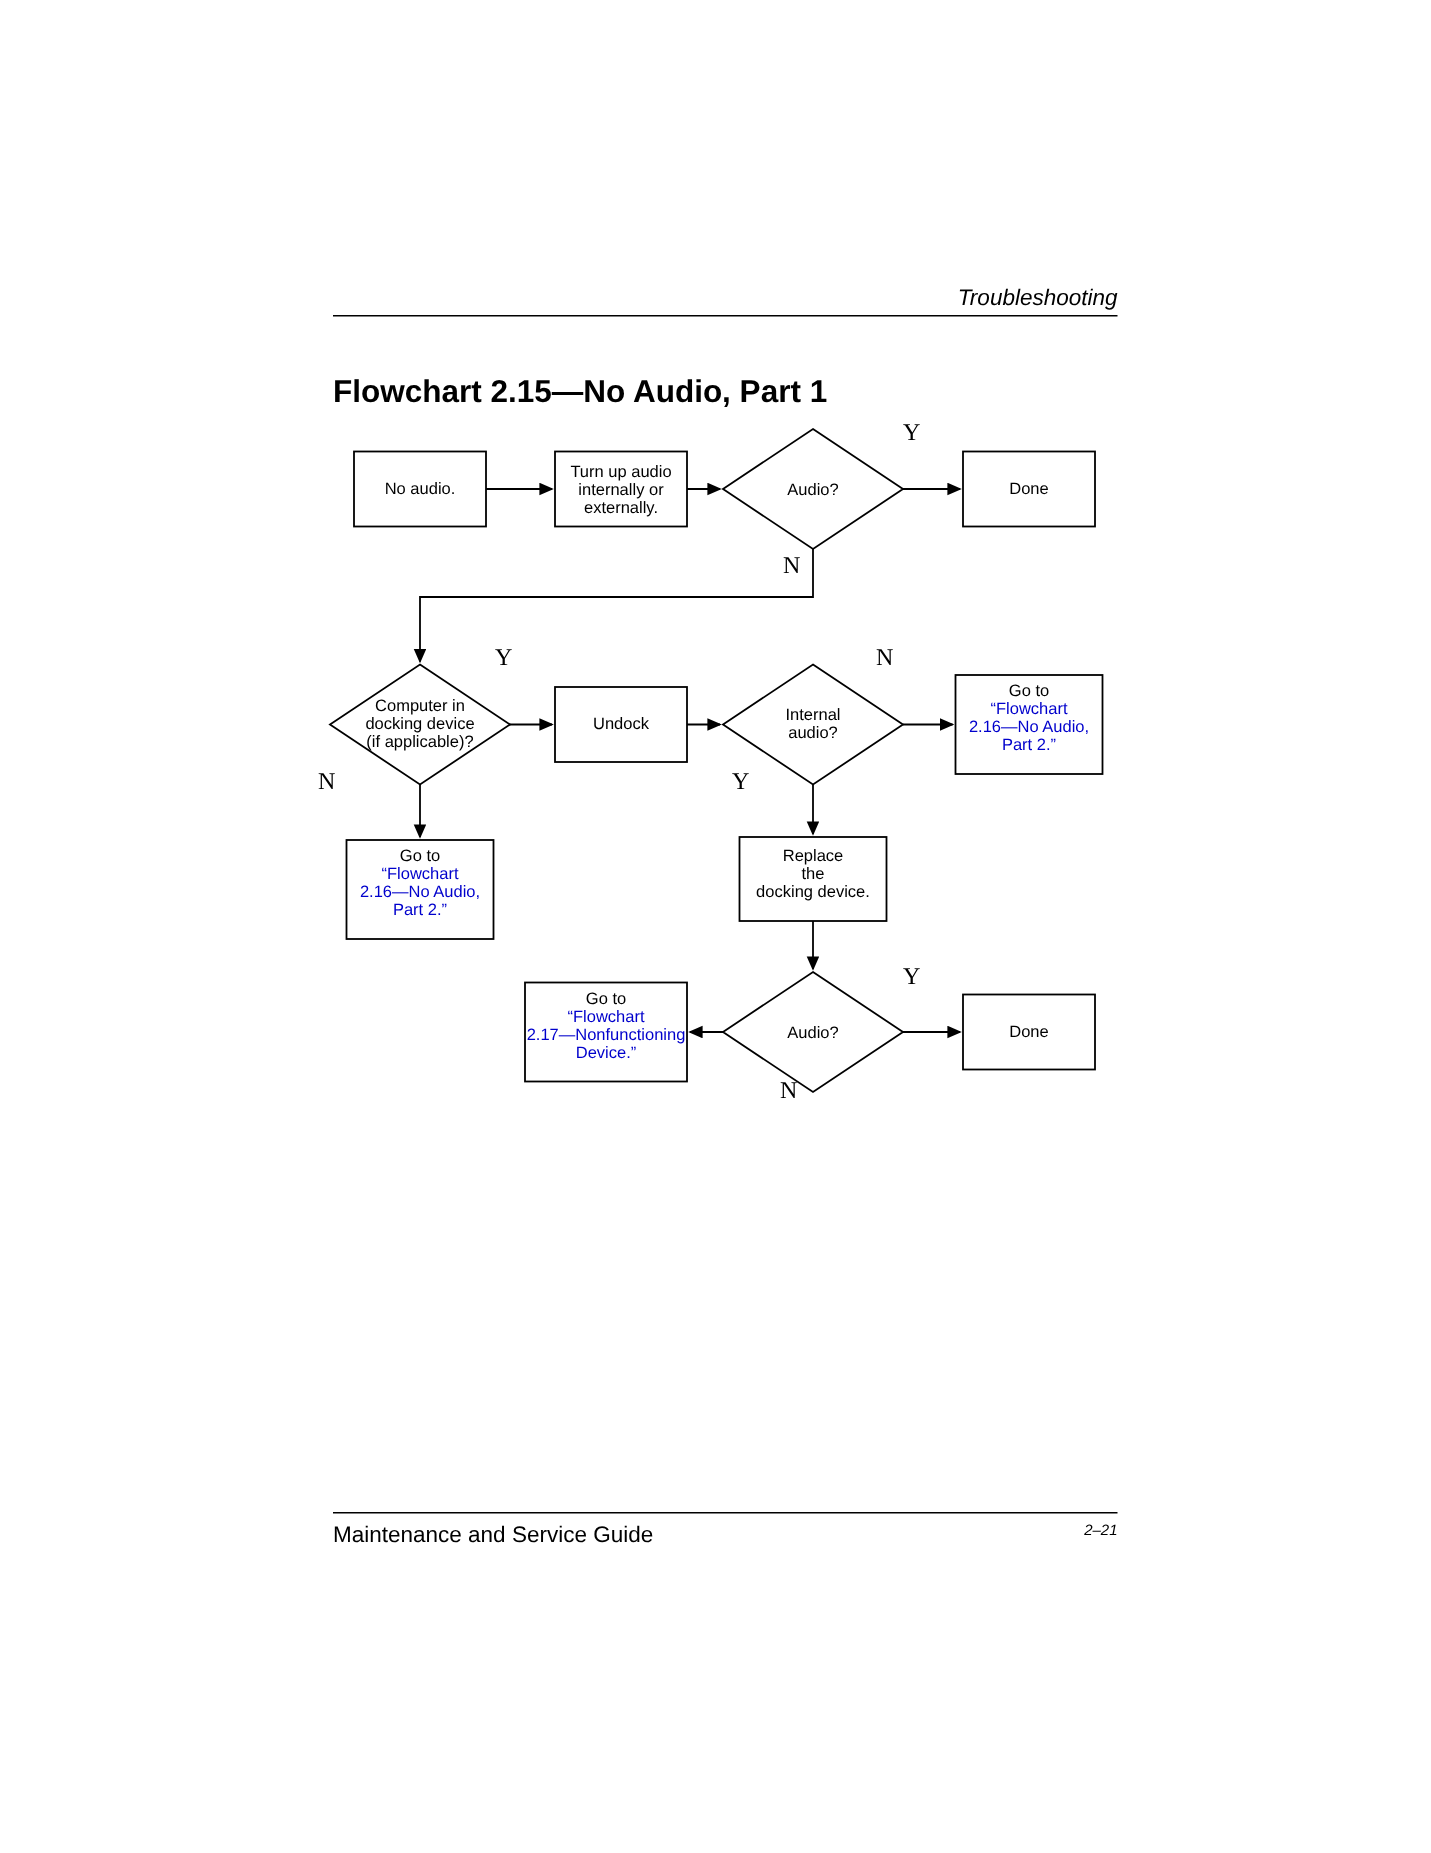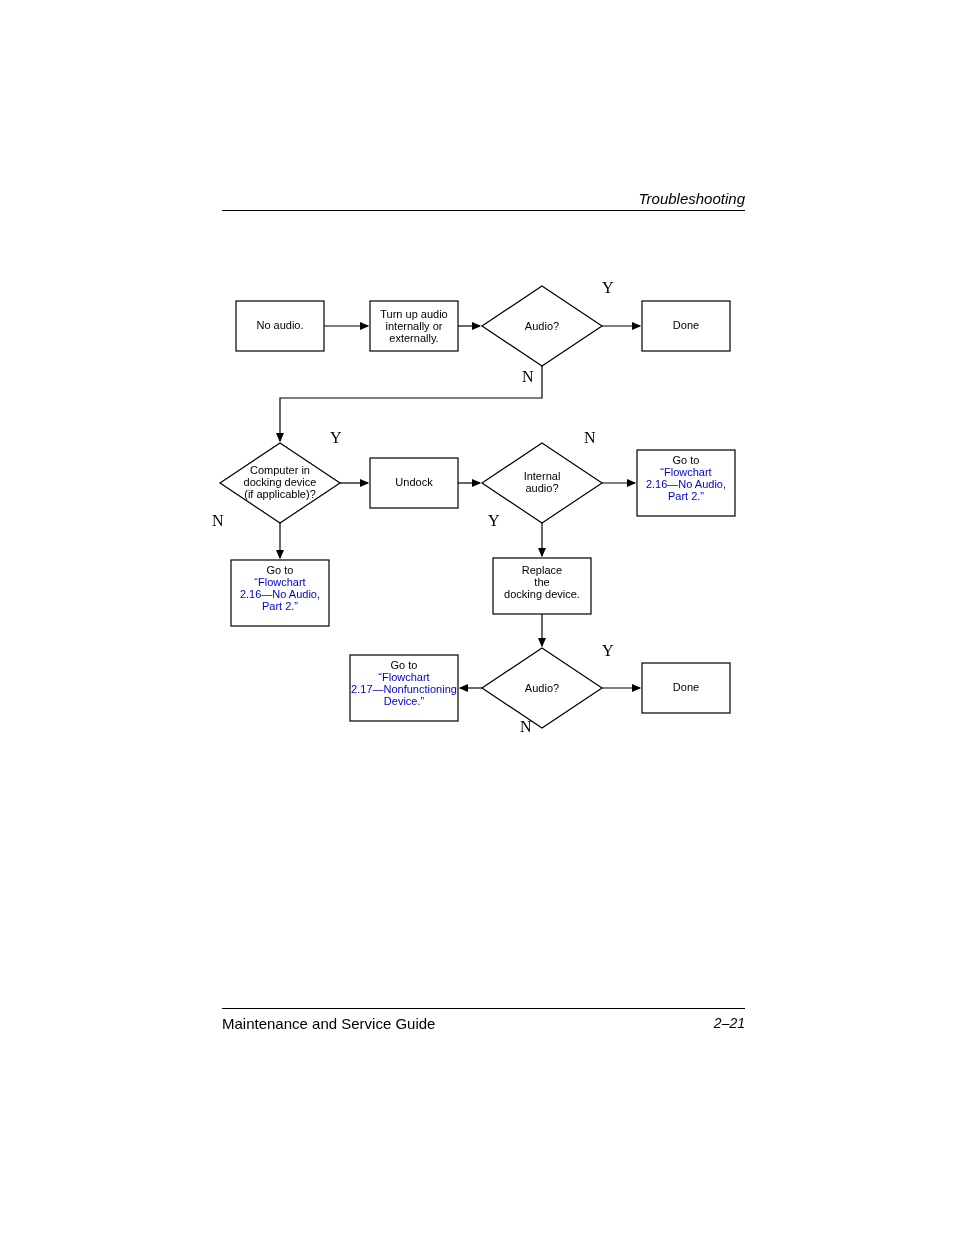--- a/index.html
+++ b/index.html
@@ -2,39 +2,40 @@
 <html><head>
 <meta charset="utf-8">
 <style>
   html,body{margin:0;padding:0;background:#fff;}
   body{font-family:Arial,Helvetica,sans-serif;color:#000;width:954px;height:1235px;position:relative;}
   .page{position:absolute;left:0;top:0;width:954px;height:1235px;}
   .header-rule{position:absolute;left:222px;top:210px;width:523px;height:1px;background:#000;}
   .footer-rule{position:absolute;left:222px;top:1008px;width:523px;height:1px;background:#000;}
   .header-label{position:absolute;right:209px;top:190px;font-style:italic;font-size:15px;}
   .footer-left{position:absolute;left:222px;top:1015px;font-size:15px;}
-  .footer-right{position:absolute;right:209px;top:1015px;font-style:italic;font-size:14px;}
+  .footer-right{position:absolute;right:209px;top:1015px;font-style:italic;font-size:10px;}
   .title{position:absolute;left:222px;top:250px;font-weight:bold;font-size:21px;font-family:Arial,Helvetica,sans-serif;}
   .svgwrap{position:absolute;left:222px;top:278px;width:523px;height:470px;}
   svg{width:523px;height:470px;overflow:visible;}
   .box{fill:#fff;stroke:#000;stroke-width:1.2;}
   .diamond{fill:#fff;stroke:#000;stroke-width:1.2;}
   .lbl{font-family:Arial,Helvetica,sans-serif;font-size:11px;}
   .lblc{text-anchor:middle;}
   .ynlbl{font-family:"Times New Roman",Times,serif;font-size:16px;}
   .link{fill:#0000cc;}
   .arrow{stroke:#000;stroke-width:1.2;fill:none;}
 </style>
 </head>
 <body>
 
 <div class="page">
   <div class="header-label">Troubleshooting</div>
   <div class="header-rule"></div>
 
+  <div class="title">Flowchart 2.15—No Audio, Part 1</div>
 
   <div class="svgwrap">
     <svg viewBox="0 0 523 470">
       <defs>
         <marker id="ah" markerWidth="10" markerHeight="10" refX="7" refY="3.5" orient="auto">
           <polygon points="0,0 8,3.5 0,7" fill="#000"></polygon>
         </marker>
       </defs>
 
       <rect class="box" x="14" y="23" width="88" height="50"></rect>

